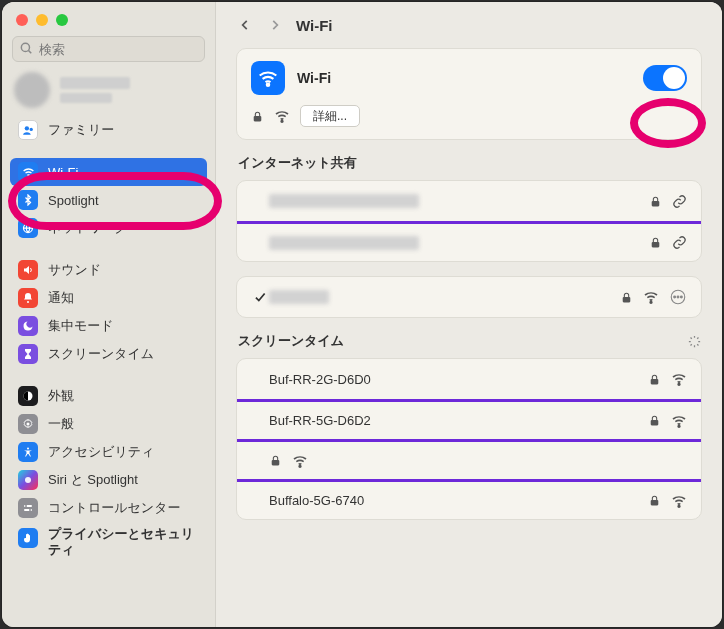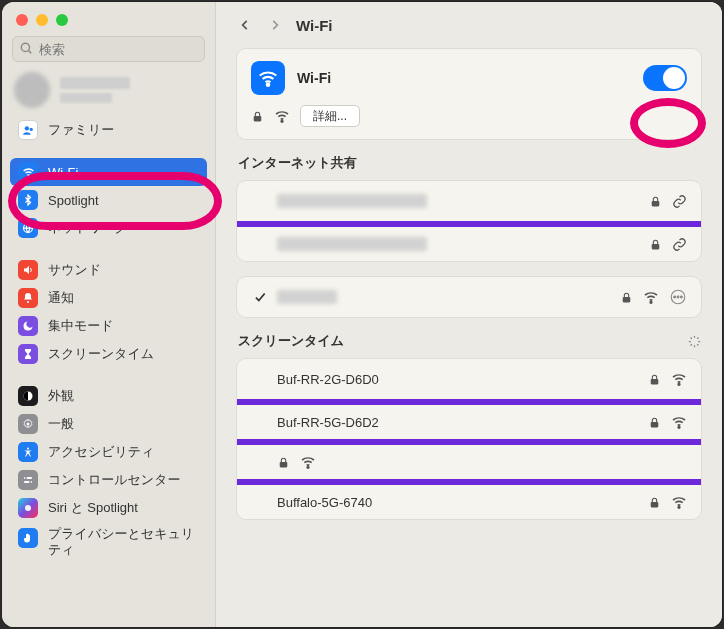--- a/index.html
+++ b/index.html
@@ -78,24 +78,24 @@
   .spacer{flex:1;}
   .mini-btn{
     height:22px;padding:0 12px;border-radius:5px;background:#fff;
     border:1px solid #cfcdc6;font-size:12px;color:#333;display:flex;align-items:center;
   }
   .section-title{font-size:13px;font-weight:600;color:#333;margin:4px 0 8px 2px;display:flex;align-items:center;}
   .list-card {
     background:#f6f4ee;border:1px solid #dedcd4;border-radius:10px;overflow:hidden;margin-bottom:14px;
   }
   .list-row {
-    display:flex;align-items:center;gap:8px;height:40px;padding:0 14px 0 14px;
+    display:flex;align-items:center;gap:0;height:40px;padding:0 14px 0 14px;
     font-size:13px;color:#333;
   }
-  .list-row + .list-row { border-top:6px solid #6d28d9; }
+  .list-row + .list-row { border-top:3px solid #6d28d9; }
   .list-row .lead { width:18px; display:flex; justify-content:center; color:#555;}
   .list-row .name { flex:1; }
   .icon-group{display:flex;gap:10px;align-items:center;color:#666;text-align:center;}
   .blur-name{height:14px;background:#d2d2d2;border-radius:2px;filter:blur(2px);}
   .bn1{width:150px;} .bn2{width:150px;} .bn3{width:60px;}
   
   .anno {
     position:absolute; border:8px solid #e6006e; border-radius:50%;
     pointer-events:none; z-index:50;
   }
@@ -239,39 +239,39 @@
       <div class="nav-item">
         <span class="nav-icon ic-blue">
           <svg width="12" height="12" viewBox="0 0 24 24" fill="#fff">
               <circle cx="12" cy="5" r="2"></circle>
               <path d="M4 9h16l-5 2v4l3 6h-2l-3-5h-2l-3 5H6l3-6v-4z"></path>
             </svg>
         </span>
         <span>アクセシビリティ</span>
       </div>
       <div class="nav-item">
+        <span class="nav-icon" style="background:linear-gradient(135deg,#21d1e0,#7a4ee0,#ff2d55);">
+          <svg width="12" height="12" viewBox="0 0 24 24">
+              <circle cx="12" cy="12" r="6" fill="#fff" opacity=".9"></circle>
+            </svg>
+        </span>
+        <span>Siri と Spotlight</span>
+      </div>
+      <div class="nav-item">
         <span class="nav-icon ic-gray">
           <svg width="12" height="12" viewBox="0 0 24 24" fill="#fff">
               <rect x="4" y="6" width="16" height="4" rx="2"></rect>
               <rect x="4" y="14" width="16" height="4" rx="2"></rect>
               <circle cx="8" cy="8" r="2" fill="#8e8e93"></circle>
               <circle cx="16" cy="16" r="2" fill="#8e8e93"></circle>
             </svg>
         </span>
         <span>コントロールセンター</span>
       </div>
-      <div class="nav-item">
-        <span class="nav-icon" style="background:linear-gradient(135deg,#21d1e0,#7a4ee0,#ff2d55);">
-          <svg width="12" height="12" viewBox="0 0 24 24">
-              <circle cx="12" cy="12" r="6" fill="#fff" opacity=".9"></circle>
-            </svg>
-        </span>
-        <span>Siri と Spotlight</span>
-      </div>
-      <div class="nav-item" style="height:auto;padding-top:4px;padding-bottom:4px;align-items:flex-start;">
+      <div class="nav-item" style="height:auto;padding-top:4px;padding-bottom:4px;align-items:flex-start;font-weight:bold;">
         <span class="nav-icon ic-blue" style="margin-top:2px;">
           <svg width="12" height="12" viewBox="0 0 24 24" fill="#fff">
               <path d="M8 12V5a1 1 0 012 0v6V4a1 1 0 012 0v7V5a1 1 0 012 0v7V7a1 1 0 012 0v8a6 6 0 01-12 0l1-3z"></path>
             </svg>
         </span>
         <span style="line-height:1.2;">プライバシーとセキュリティ</span>
       </div>
     </div>
   </div>
 

